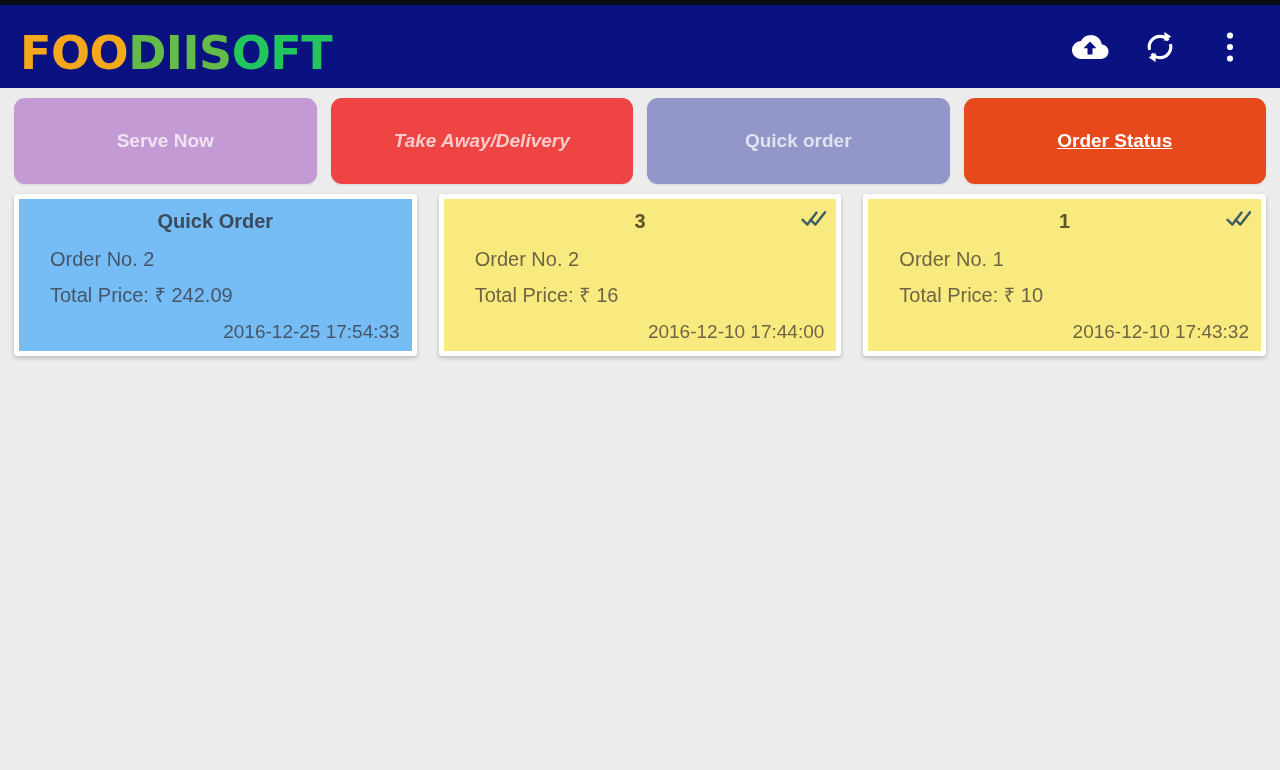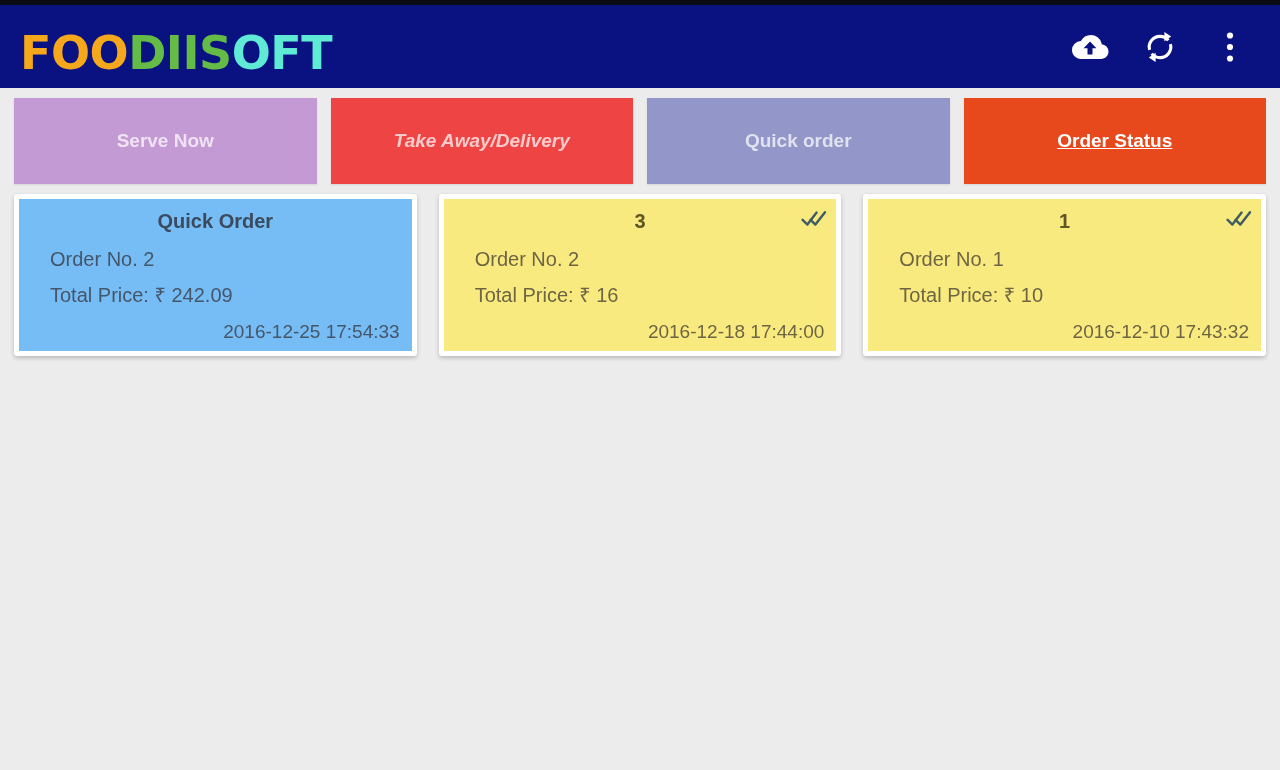--- a/index.html
+++ b/index.html
@@ -46,21 +46,21 @@
     font-size: 46px;
     font-weight: bold;
     letter-spacing: -0.5px;
     line-height: 1;
     font-family: "DejaVu Sans", sans-serif;
     user-select: none;
     margin-top: 13px;
   }
   .brand .seg-a { color: #f6a81c; }
   .brand .seg-b { color: #64bb46; }
-  .brand .seg-c { color: #5eead4; }
+  .brand .seg-c { color: #22c55e; }
 
   .appbar-actions {
     display: flex;
     align-items: center;
     gap: 26px;
     padding-right: 6px;
   }
   .icon-btn {
     width: 44px;
     height: 44px;
@@ -77,21 +77,21 @@
     top: 96px; left: 0;
     width: 1280px;
     height: 92px;
     display: flex;
     gap: 14px;
     padding: 2px 14px 0 14px;
   }
   .tab {
     flex: 1 1 0;
     height: 86px;
-    border-radius: 0;
+    border-radius: 11px;
     display: flex;
     align-items: center;
     justify-content: center;
     font-size: 19px;
     font-weight: bold;
     cursor: pointer;
     user-select: none;
     box-shadow: 0 1px 2px rgba(0,0,0,0.10);
   }
   .tab.inactive { color: rgba(255,255,255,0.72); }
@@ -232,21 +232,21 @@
       <div class="card-inner">
         <div class="card-check">
           <svg width="26" height="22" viewBox="0 0 26 22" aria-hidden="true">
             <path fill="none" stroke="#3f5b63" stroke-width="2.4" stroke-linecap="round" stroke-linejoin="round" d="M1.6 11.8 L6.4 16.6 L15.6 4.6"></path>
             <path fill="none" stroke="#3f5b63" stroke-width="2.4" stroke-linecap="round" stroke-linejoin="round" d="M9.6 11.8 L14.4 16.6 L24.0 4.2"></path>
           </svg>
         </div>
         <div class="card-title">3</div>
         <div class="card-line">Order No. 2</div>
         <div class="card-line">Total Price: ₹ 16</div>
-        <div class="card-time">2016-12-18 17:44:00</div>
+        <div class="card-time">2016-12-10 17:44:00</div>
       </div>
     </div>
 
     <div class="card-outer theme-yellow">
       <div class="card-inner">
         <div class="card-check">
           <svg width="26" height="22" viewBox="0 0 26 22" aria-hidden="true">
             <path fill="none" stroke="#3f5b63" stroke-width="2.4" stroke-linecap="round" stroke-linejoin="round" d="M1.6 11.8 L6.4 16.6 L15.6 4.6"></path>
             <path fill="none" stroke="#3f5b63" stroke-width="2.4" stroke-linecap="round" stroke-linejoin="round" d="M9.6 11.8 L14.4 16.6 L24.0 4.2"></path>
           </svg>

